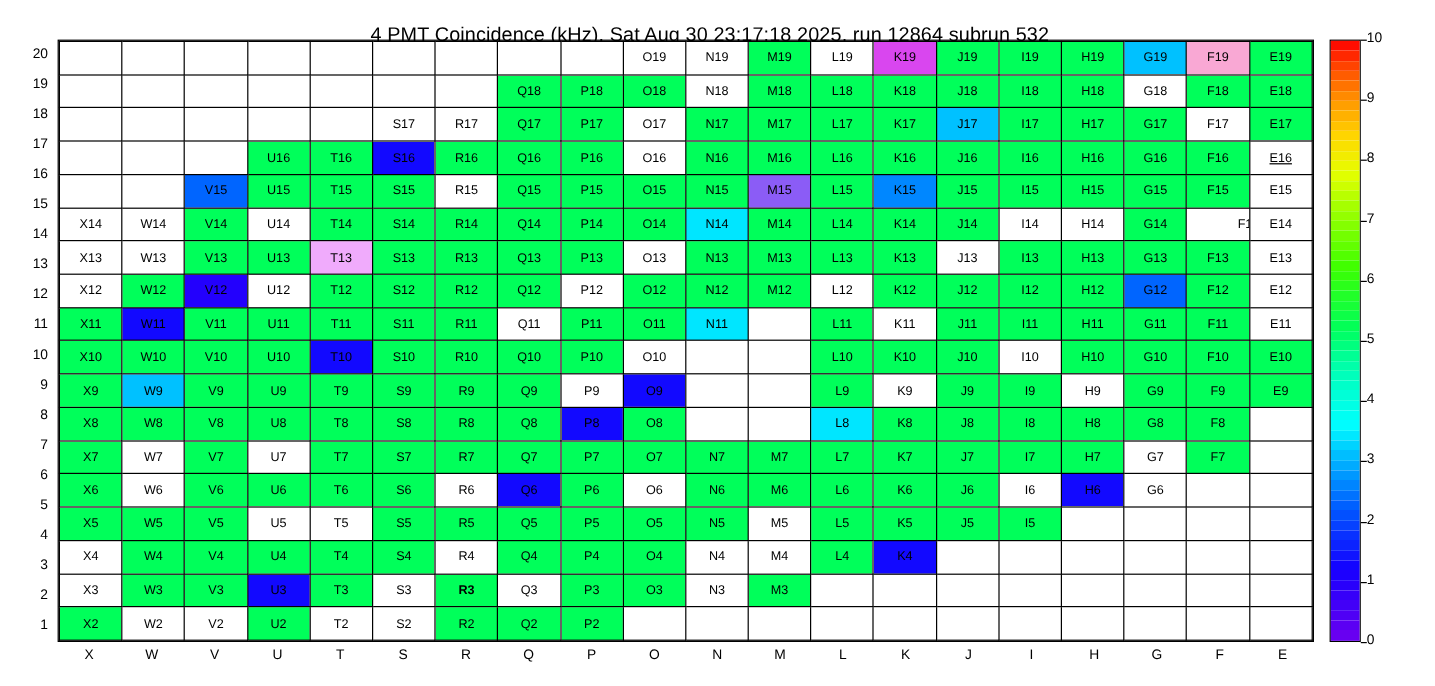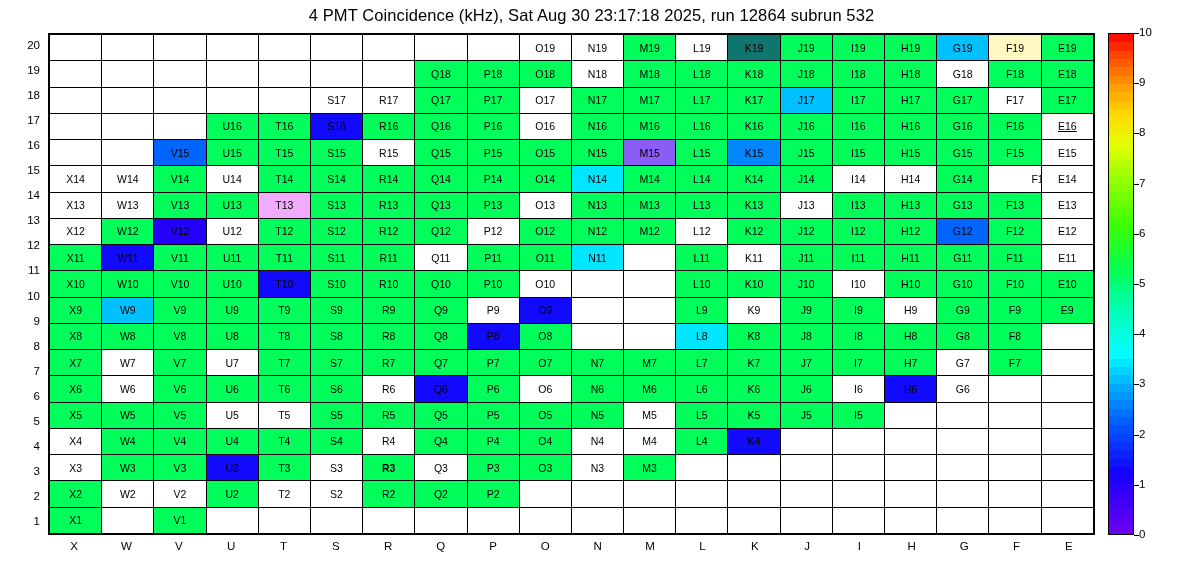--- a/index.html
+++ b/index.html
@@ -3,21 +3,21 @@
 <meta charset="utf-8">
 <style>
   html,body{margin:0;padding:0;}
   body{
     width:1196px;height:572px;background:#ffffff;
     font-family:"Liberation Sans", sans-serif;
     overflow:hidden;
   }
   #root{position:relative;width:1196px;height:572px;}
   #title{
-    position:absolute;left:0;top:6px;width:1183px;text-align:center;
+    position:absolute;left:0;top:20px;width:1183px;text-align:center;
     font-size:16.5px;color:#000;letter-spacing:0.1px;
   }
   
   #plot{
     position:absolute;left:48px;top:33px;
     width:1047px;height:502px;
     border:1px solid #000;
     box-sizing:border-box;
   }
   table.grid{
@@ -73,26 +73,26 @@
             <td style="background: rgb(255, 255, 255);"></td>
             <td style="background: rgb(255, 255, 255);"></td>
             <td style="background: rgb(255, 255, 255);"></td>
             <td style="background: rgb(255, 255, 255);"></td>
             <td style="background: rgb(255, 255, 255);"></td>
             <td style="background: rgb(255, 255, 255);"></td>
             <td style="background: rgb(255, 255, 255);">O19</td>
             <td style="background: rgb(255, 255, 255);">N19</td>
             <td style="background: rgb(0, 255, 90);">M19</td>
             <td style="background: rgb(255, 255, 255);">L19</td>
-            <td style="background: #0f766e;">K19</td>
+            <td style="background: #d946ef;">K19</td>
             <td style="background: rgb(0, 255, 90);">J19</td>
             <td style="background: rgb(0, 255, 90);">I19</td>
             <td style="background: rgb(0, 255, 90);">H19</td>
             <td style="background: rgb(0, 193, 255);">G19</td>
-            <td style="background: #fef9c3; margin-left: 36px;">F19</td>
+            <td style="background: #f9a8d4; margin-left: 36px;">F19</td>
             <td style="background: rgb(0, 255, 90);">E19</td>
           </tr>
           <tr>
             <td style="background: rgb(255, 255, 255);"></td>
             <td style="background: rgb(255, 255, 255);"></td>
             <td style="background: rgb(255, 255, 255);"></td>
             <td style="background: rgb(255, 255, 255);"></td>
             <td style="background: rgb(255, 255, 255);"></td>
             <td style="background: rgb(255, 255, 255);"></td>
             <td style="background: rgb(255, 255, 255);"></td>
@@ -443,42 +443,20 @@
           <tr>
             <td style="background: rgb(0, 255, 90);">X2</td>
             <td style="background: rgb(255, 255, 255);">W2</td>
             <td style="background: rgb(255, 255, 255);">V2</td>
             <td style="background: rgb(0, 255, 90);">U2</td>
             <td style="background: rgb(255, 255, 255);">T2</td>
             <td style="background: rgb(255, 255, 255);">S2</td>
             <td style="background: rgb(0, 255, 90);">R2</td>
             <td style="background: rgb(0, 255, 90);">Q2</td>
             <td style="background: rgb(0, 255, 90);">P2</td>
-            <td style="background: rgb(255, 255, 255);"></td>
-            <td style="background: rgb(255, 255, 255);"></td>
-            <td style="background: rgb(255, 255, 255);"></td>
-            <td style="background: rgb(255, 255, 255);"></td>
-            <td style="background: rgb(255, 255, 255);"></td>
-            <td style="background: rgb(255, 255, 255);"></td>
-            <td style="background: rgb(255, 255, 255);"></td>
-            <td style="background: rgb(255, 255, 255);"></td>
-            <td style="background: rgb(255, 255, 255);"></td>
-            <td style="background: rgb(255, 255, 255);"></td>
-            <td style="background: rgb(255, 255, 255);"></td>
-          </tr>
-          <tr>
-            <td style="background: rgb(0, 255, 90);">X1</td>
-            <td style="background: rgb(255, 255, 255);"></td>
-            <td style="background: rgb(0, 255, 90);">V1</td>
-            <td style="background: rgb(255, 255, 255);"></td>
-            <td style="background: rgb(255, 255, 255);"></td>
-            <td style="background: rgb(255, 255, 255);"></td>
-            <td style="background: rgb(255, 255, 255);"></td>
-            <td style="background: rgb(255, 255, 255);"></td>
-            <td style="background: rgb(255, 255, 255);"></td>
             <td style="background: rgb(255, 255, 255);"></td>
             <td style="background: rgb(255, 255, 255);"></td>
             <td style="background: rgb(255, 255, 255);"></td>
             <td style="background: rgb(255, 255, 255);"></td>
             <td style="background: rgb(255, 255, 255);"></td>
             <td style="background: rgb(255, 255, 255);"></td>
             <td style="background: rgb(255, 255, 255);"></td>
             <td style="background: rgb(255, 255, 255);"></td>
             <td style="background: rgb(255, 255, 255);"></td>
             <td style="background: rgb(255, 255, 255);"></td>

